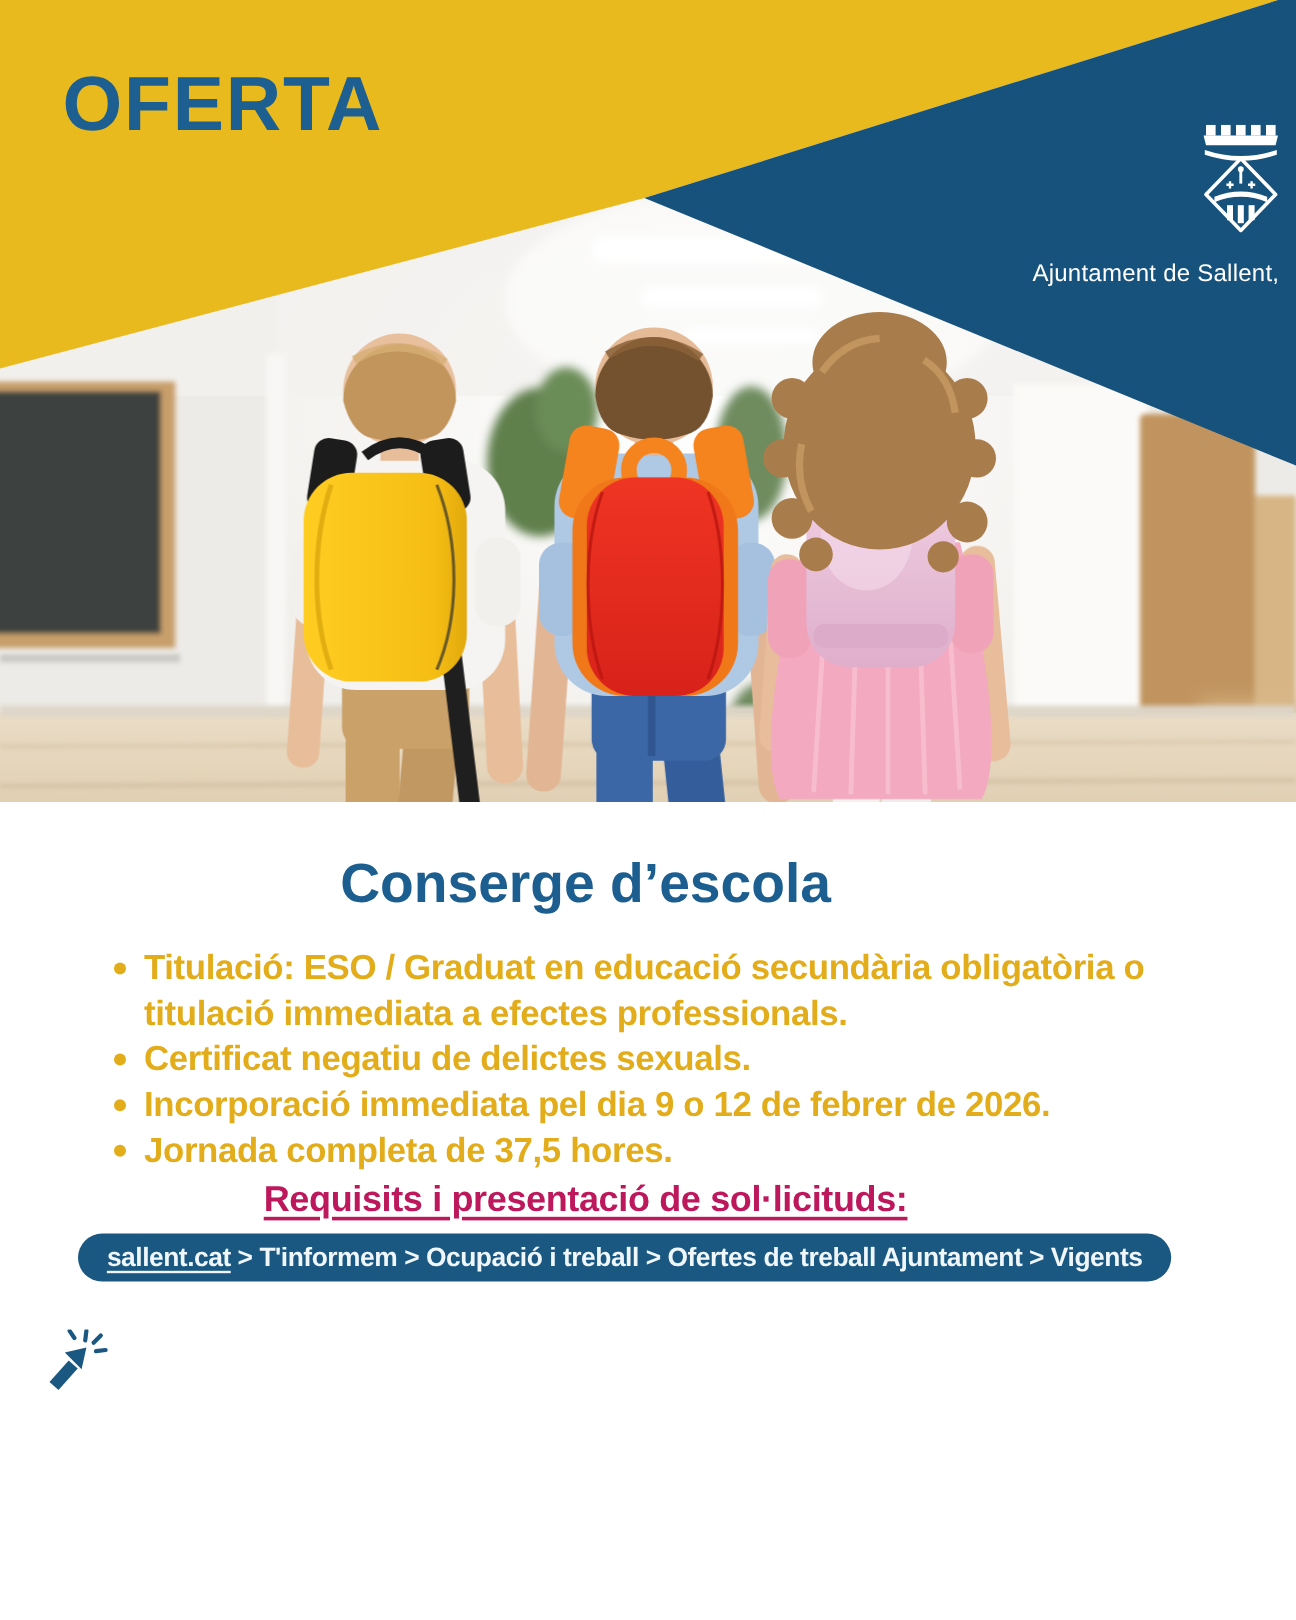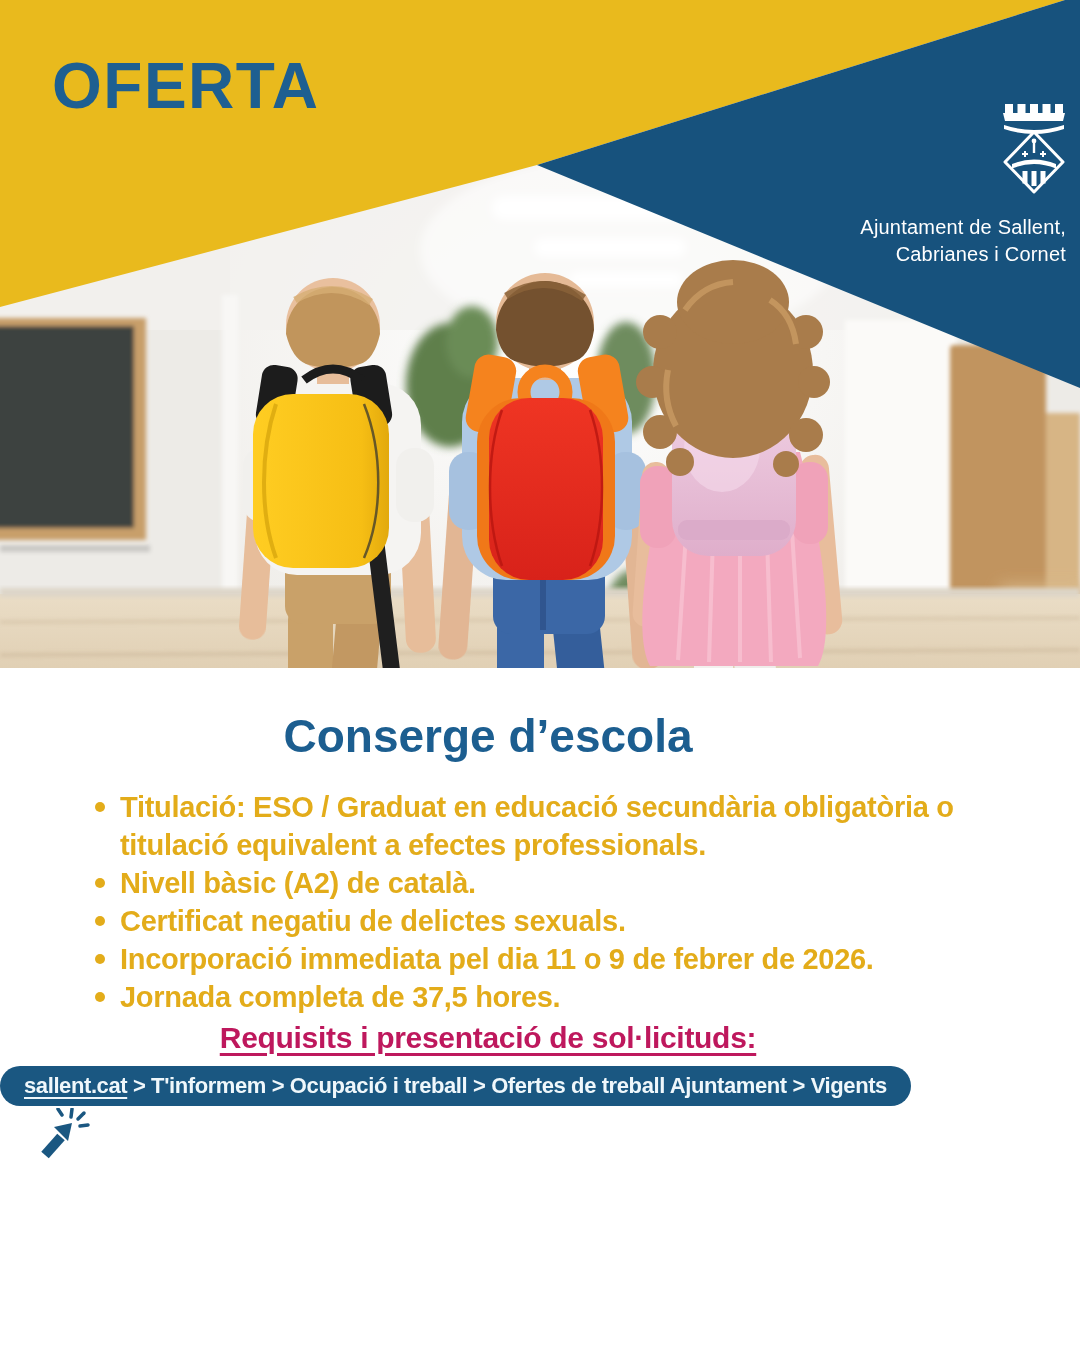--- a/index.html
+++ b/index.html
@@ -36,21 +36,21 @@
   .req-list li{position:relative;padding-left:28px;}
   .req-list li::before{
     content:"";position:absolute;left:3px;top:14px;width:10px;height:10px;
     border-radius:50%;background:#E3AC1A;
   }
   .apply-heading{
     margin:2px 0 0 0;text-align:center;
     color:#be185d;font-size:30px;line-height:40px;font-weight:bold;letter-spacing:-0.3px;
     text-decoration:underline;text-decoration-thickness:2.5px;text-underline-offset:5px;
   }
-  .pill-row{display:flex;justify-content:flex-start;margin-top:8px;}
+  .pill-row{display:flex;justify-content:flex-end;margin-top:8px;}
   .breadcrumb-pill{
     background:#1A5781;color:#EFF7FB;border-radius:21px;
     height:40px;line-height:40px;padding:0 24px;white-space:nowrap;
     font-size:22px;font-weight:bold;letter-spacing:-0.4px;
   }
   .breadcrumb-pill .bc-link{text-decoration:underline;text-underline-offset:4px;cursor:pointer;}
   .cursor-click{position:absolute;left:34px;top:440px;}
 </style>
 </head>
 <body>
@@ -264,34 +264,32 @@
           <path d="M20,50 h6 M23,47 v6" stroke-width="2" fill="none"></path>
           <path d="M38,50 h6 M41,47 v6" stroke-width="2" fill="none"></path>
           <path d="M10,60 Q32,51 54,60 L54,64.5 Q32,55.5 10,64.5 Z" stroke="none"></path>
           <rect x="20.5" y="67" width="5" height="12.5" stroke="none"></rect>
           <rect x="29.5" y="67" width="5" height="15" stroke="none"></rect>
           <rect x="38.5" y="67" width="5" height="12.5" stroke="none"></rect>
         </g>
       </svg>
       <div class="org-name">
         <div>Ajuntament de Sallent,</div>
-        <div>Cabrianes i Cornet</div>
       </div>
     </div>
   </div>
 
   <div class="content">
 
     <h1 class="job-title">Conserge d’escola</h1>
 
     <ul class="req-list">
-      <li>Titulació: ESO / Graduat en educació secundària obligatòria o titulació equivalent a efectes professionals.</li>
-      <li>Nivell bàsic (A2) de català.</li>
+      <li>Titulació: ESO / Graduat en educació secundària obligatòria o titulació immediata a efectes professionals.</li>
       <li>Certificat negatiu de delictes sexuals.</li>
-      <li>Incorporació immediata pel dia 11 o 9 de febrer de 2026.</li>
+      <li>Incorporació immediata pel dia 9 o 12 de febrer de 2026.</li>
       <li>Jornada completa de 37,5 hores.</li>
     </ul>
 
     <h2 class="apply-heading">Requisits i presentació de sol·licituds:</h2>
 
     <div class="pill-row">
       <div class="breadcrumb-pill">
         <span class="bc-link">sallent.cat</span><span> &gt; T'informem &gt; Ocupació i treball &gt; Ofertes de treball Ajuntament &gt; Vigents</span>
       </div>
     </div>

